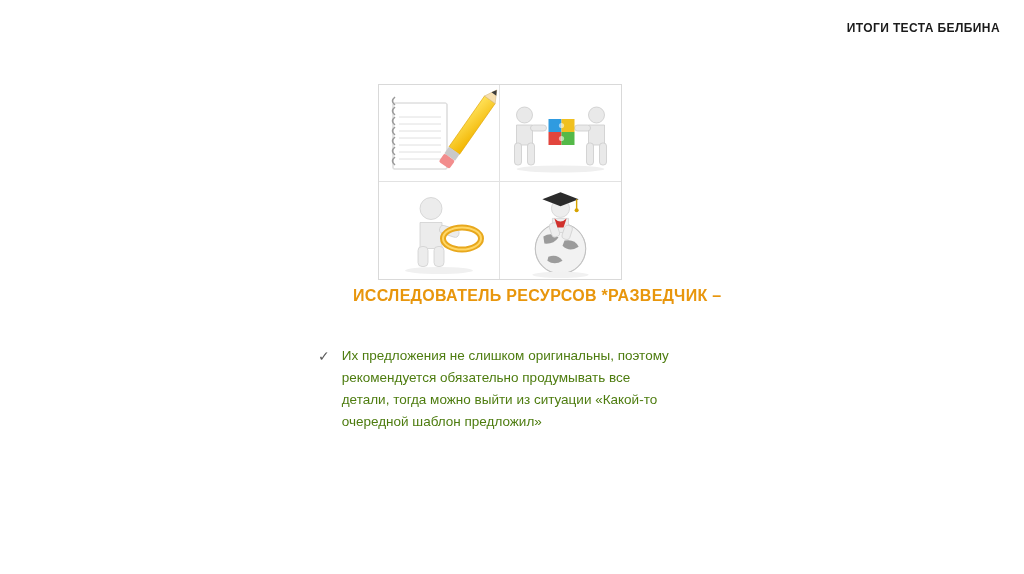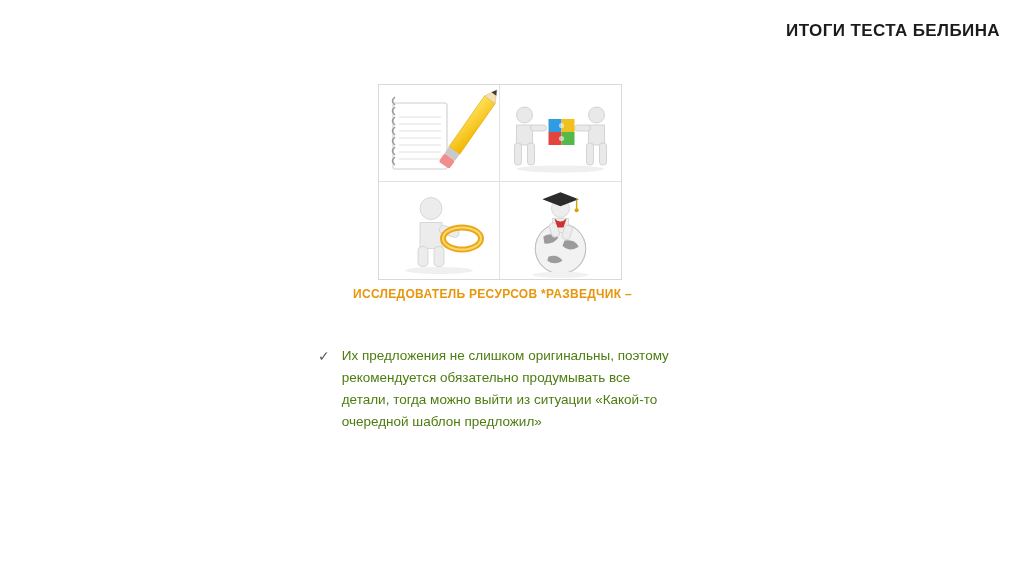--- a/index.html
+++ b/index.html
@@ -16,21 +16,21 @@
   }
   .slide {
     position: absolute;
     inset: 0;
     background: #ffffff;
   }
   .slide-title {
     position: absolute;
     top: 21px;
     right: 24px;
-    font-size: 17px;
+    font-size: 12px;
     font-weight: bold;
     letter-spacing: 0.4px;
     color: #1b1b1b;
     text-transform: uppercase;
     white-space: nowrap;
   }
 
   
   .image-grid {
     position: absolute;
@@ -55,21 +55,21 @@
   .cell:nth-child(2n) { border-right: none; }
   .cell:nth-child(n+3) { border-bottom: none; }
 
   .cell svg { display: block; width: 100%; height: 100%; }
 
   
   .section-heading {
     position: absolute;
     left: 353px;
     top: 287px;
-    font-size: 12px;
+    font-size: 16px;
     font-weight: bold;
     color: #e8960c;
     letter-spacing: 0.3px;
     text-transform: uppercase;
     white-space: nowrap;
   }
 
   
   .bullet-block {
     position: absolute;

